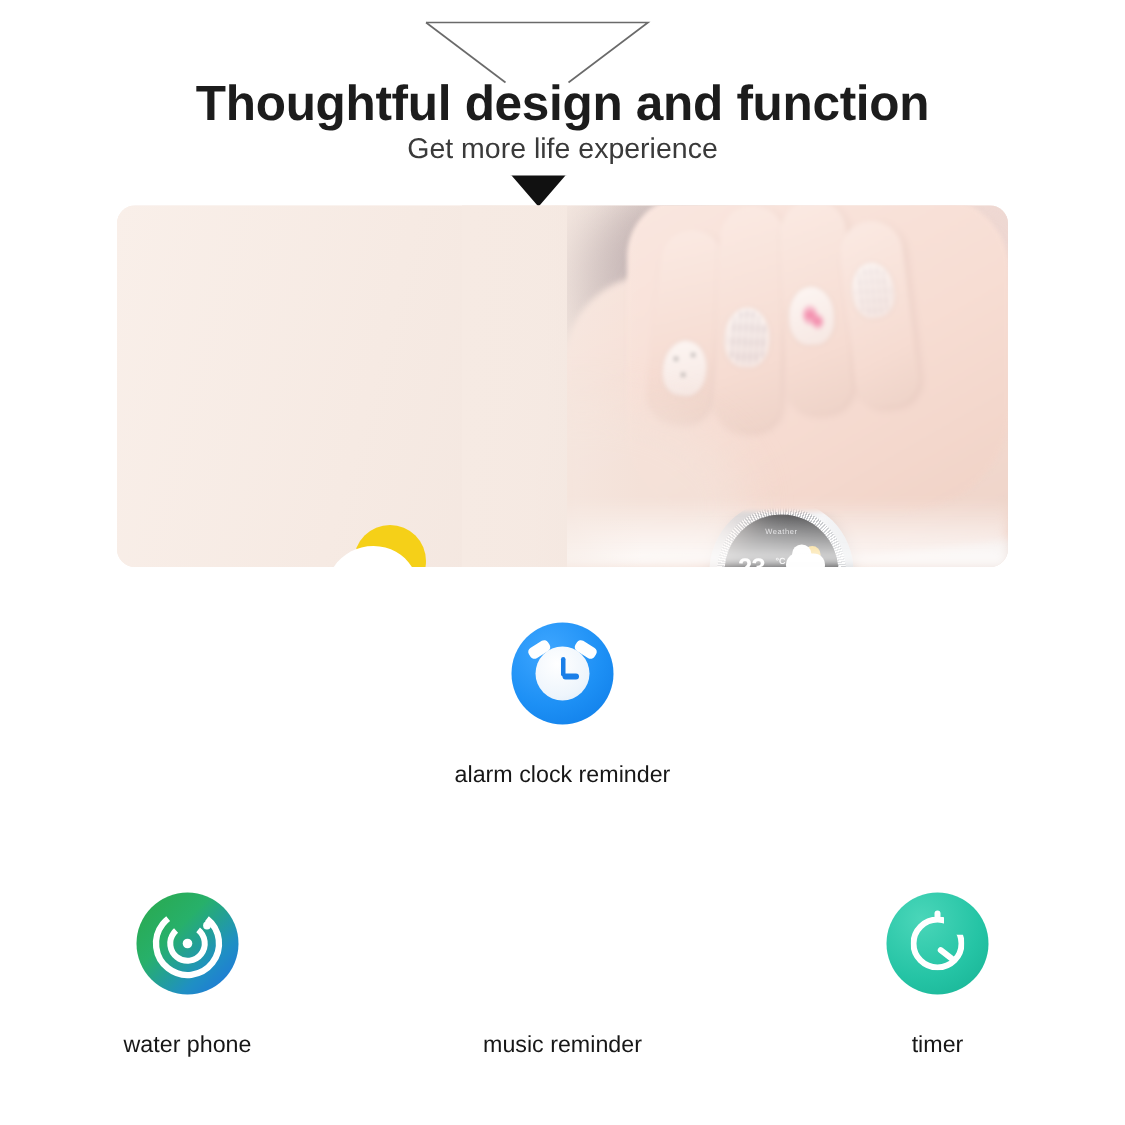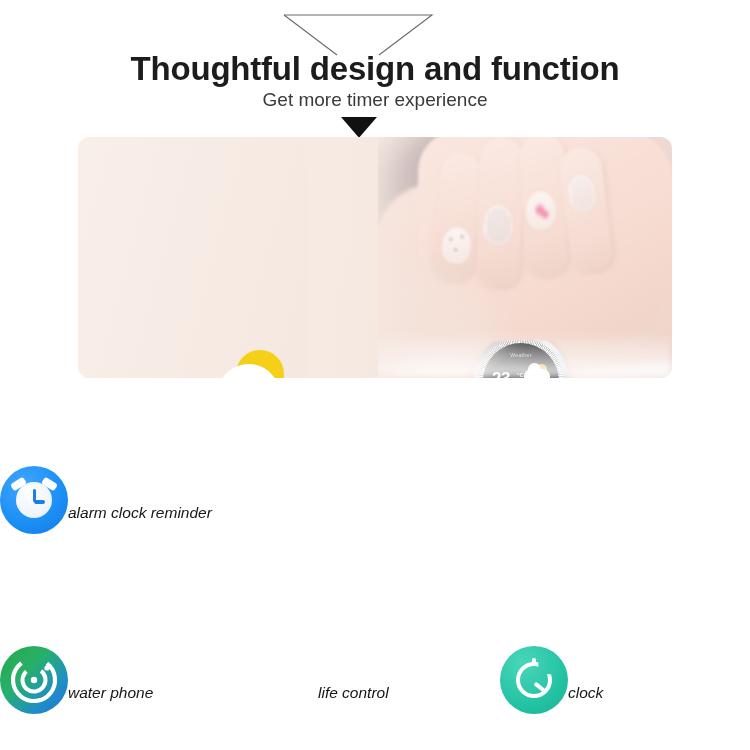--- a/index.html
+++ b/index.html
@@ -162,21 +162,21 @@
     background:linear-gradient(0deg,rgba(255,255,255,.92) 0%,rgba(255,255,255,.45) 55%,rgba(255,255,255,0) 100%);
     filter:blur(4px);
   }
 
   
   #features{position:absolute;left:0;top:415px;width:750px;height:335px;}
   .feat-row{position:absolute;left:0;width:750px;height:170px;display:flex;}
   .feat-row.r1{top:0;}
   .feat-row.r2{top:180px;}
   .feat{
-    flex:1 1 0;display:flex;flex-direction:row;align-items:center;justify-content:flex-start;font-style:italic;
+    flex:1 1 0;display:flex;flex-direction:column;align-items:center;justify-content:flex-start;
   }
   .feat-icon{width:68px;height:68px;border-radius:50%;position:relative;overflow:hidden;}
   .feat-label{
     margin-top:25px;font-size:15.5px;color:#171717;white-space:nowrap;text-align:center;
   }
 
   
   .ic-alarm-bell{
     position:absolute;width:15px;height:8px;border-radius:3px;background:#fff;
   }
@@ -222,21 +222,21 @@
     <path d="M1 1 L149 1 L96 41" stroke="#6a6a6a" stroke-width="1.1" fill="none"></path>
     <path d="M1 1 L54 41" stroke="#6a6a6a" stroke-width="1.1" fill="none"></path>
   </svg>
 
   <svg id="deco-caret" viewBox="0 0 38 22" fill="none">
     <path d="M0 0 L38 0 L19 22 Z" fill="#111111"></path>
     <path d="M0 0 L19 22 L38 0" stroke="#ffffff" stroke-width="1.6" fill="none"></path>
   </svg>
 
   <div id="page-title">Thoughtful design and function</div>
-  <div id="page-subtitle">Get more timer experience</div>
+  <div id="page-subtitle">Get more life experience</div>
 </div>
 
 <div id="banner">
 
   <div class="bn-layer">
     <div class="bn-photo"></div>
     <div class="blur-blob bb1"></div>
     <div class="blur-blob bb2"></div>
     <div class="blur-blob bb4"></div>
 
@@ -334,25 +334,25 @@
     <div class="feat">
       <div class="feat-icon" style="background:linear-gradient(140deg,#ef5fd0 0%,#c council,#c council);background:linear-gradient(140deg,#ef63c9 0%,#c councils 0%,#b43cf0 55%,#8a36f5 100%);">
         <svg viewBox="0 0 68 68" style="position:absolute;inset:0;">
           <path d="M28 17 L50 13 L50 20 L28 24 Z" fill="#ffffff"></path>
           <rect x="26" y="17" width="4.6" height="27" fill="#ffffff"></rect>
           <rect x="46" y="13" width="4.6" height="26" fill="#ffffff"></rect>
           <ellipse cx="21.5" cy="45" rx="8.2" ry="6.6" fill="#ffffff" transform="rotate(-14 21.5 45)"></ellipse>
           <ellipse cx="41.5" cy="40.5" rx="8.2" ry="6.6" fill="#ffffff" transform="rotate(-14 41.5 40.5)"></ellipse>
         </svg>
       </div>
-      <div class="feat-label">life control</div>
+      <div class="feat-label">music reminder</div>
     </div>
 
     <div class="feat">
       <div class="feat-icon" style="background:radial-gradient(circle at 34% 26%,#4ad6b9 0%,#25c4a5 58%,#16b193 100%);">
         <span class="ic-timer-stem"></span>
         <span class="ic-timer-ring"></span>
         <span class="ic-timer-hand"></span>
       </div>
-      <div class="feat-label">clock</div>
+      <div class="feat-label">timer</div>
     </div>
   </div>
 </div>
 
 </body></html>

